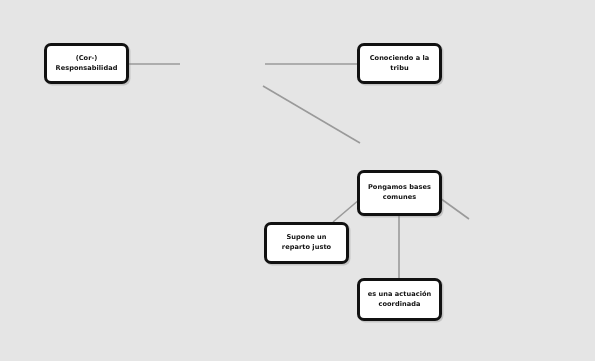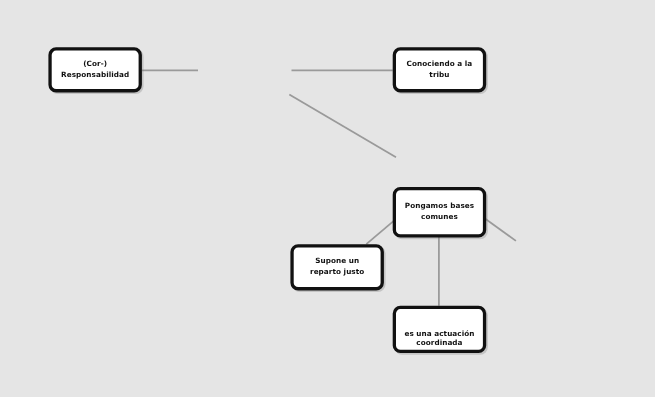--- a/index.html
+++ b/index.html
@@ -88,18 +88,18 @@
     <span class="node-label">Pongamos bases
 comunes</span>
   </div>
 
   <div class="node" id="node-supone" style="left: 264px; top: 222px; width: 85px; height: 42px; background: rgb(255, 255, 255); border-color: rgb(17, 17, 17);">
     <span class="node-label">Supone un
 reparto justo</span>
   </div>
 
 
-  <div class="node" id="node-actuacion" style="left: 357px; top: 278px; width: 85px; height: 43px; background: rgb(255, 255, 255); border-color: rgb(17, 17, 17); align-items: flex-end;">
+  <div class="node" id="node-actuacion" style="left: 357px; top: 278px; width: 85px; height: 43px; background: rgb(255, 255, 255); border-color: rgb(17, 17, 17);">
     <span class="node-label">es una actuación
 coordinada</span>
   </div>
 
 </div>
 
 </body></html>

